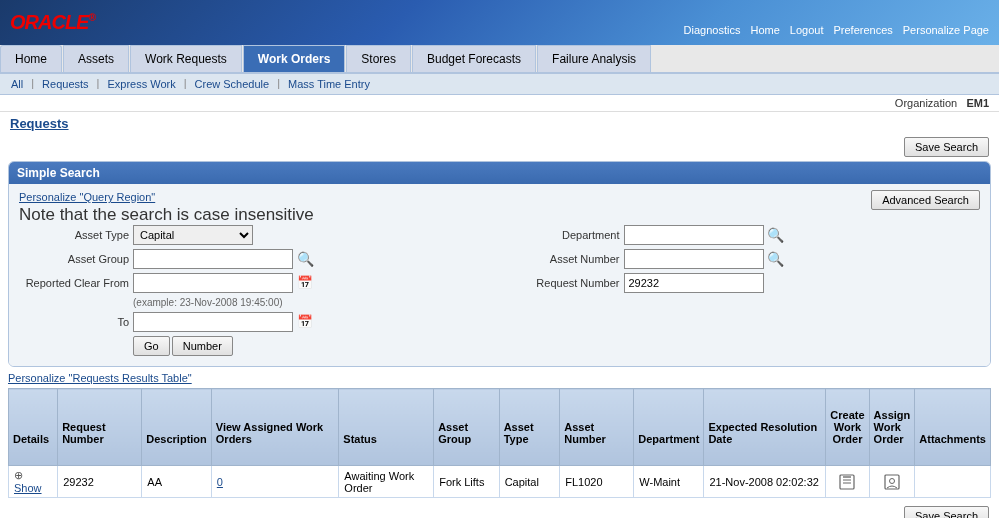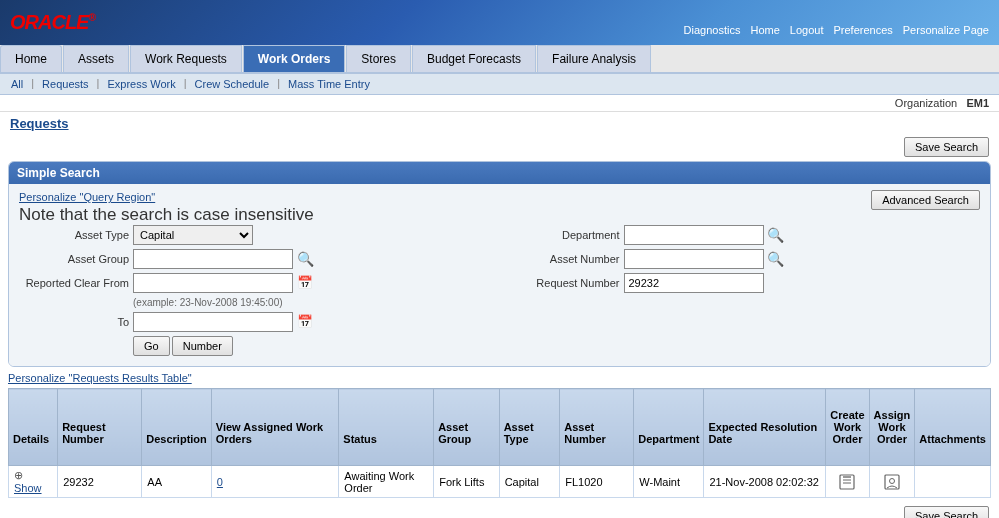--- a/index.html
+++ b/index.html
@@ -400,21 +400,21 @@
         <th><span>Request Number</span></th>
         <th><span>Description</span></th>
         <th><span class="header-multiline">View Assigned Work Orders</span></th>
         <th><span>Status</span></th>
         <th><span>Asset Group</span></th>
         <th><span>Asset Type</span></th>
         <th><span>Asset Number</span></th>
         <th><span>Department</span></th>
         <th><span>Expected Resolution Date</span></th>
         <th style="text-align:center;"><span>Create<br>Work<br>Order</span></th>
-        <th style="text-align:center;"><span>Assign<br>Work<br>Order</span></th>
+        <th style="text-align:left;"><span>Assign<br>Work<br>Order</span></th>
         <th><span>Attachments</span></th>
       </tr>
     </thead>
     <tbody>
       <tr>
         <td>
           <span style="color:#555; font-size:11px;">⊕</span>
           <a href="#" class="link-blue">Show</a>
         </td>
         <td>29232</td>

